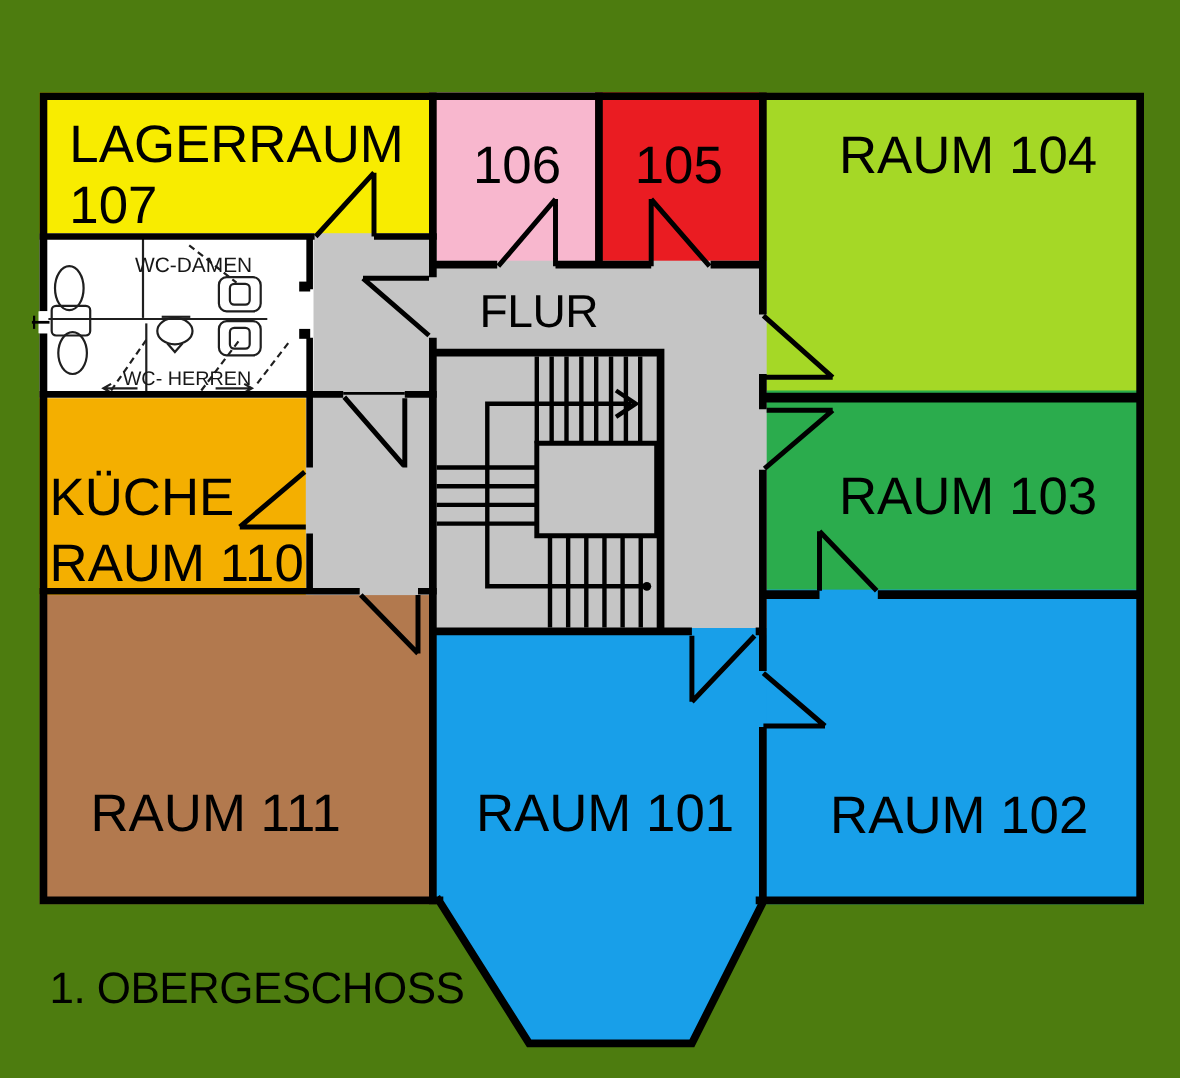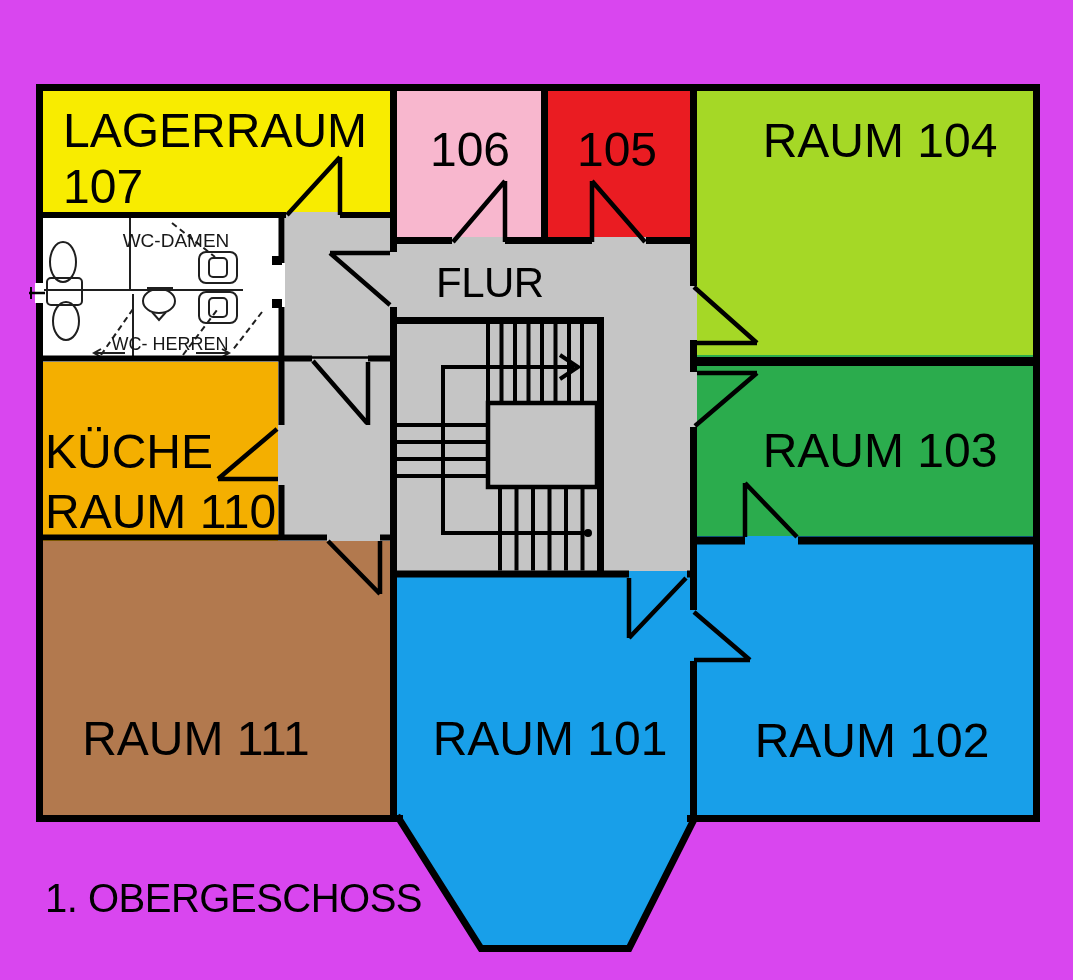--- a/index.html
+++ b/index.html
@@ -1,16 +1,16 @@
 <!DOCTYPE html>
 <html><head>
 <meta charset="utf-8">
 <style>
   html,body{margin:0;padding:0;background:#ffffff;}
-  .stage{position:relative;width:1073px;height:980px;background:#d946ef;overflow:hidden;
+  .stage{position:relative;width:1073px;height:980px;background:#4d7c0f;overflow:hidden;
          font-family:"Liberation Sans",sans-serif;}
   svg{display:block;}
   .room-label{font-size:48px;fill:#000;font-family:"Liberation Sans",sans-serif;}
   .flur-label{font-size:42px;fill:#000;letter-spacing:-0.5px;font-family:"Liberation Sans",sans-serif;}
   .wc-label{font-size:19px;fill:#181818;font-family:"Liberation Sans",sans-serif;letter-spacing:0px;}
   .wc-label-small{font-size:18px;fill:#181818;font-family:"Liberation Sans",sans-serif;}
   .title-label{font-size:40px;fill:#000;letter-spacing:-0.5px;font-family:"Liberation Sans",sans-serif;}
 </style>
 </head>
 <body>

